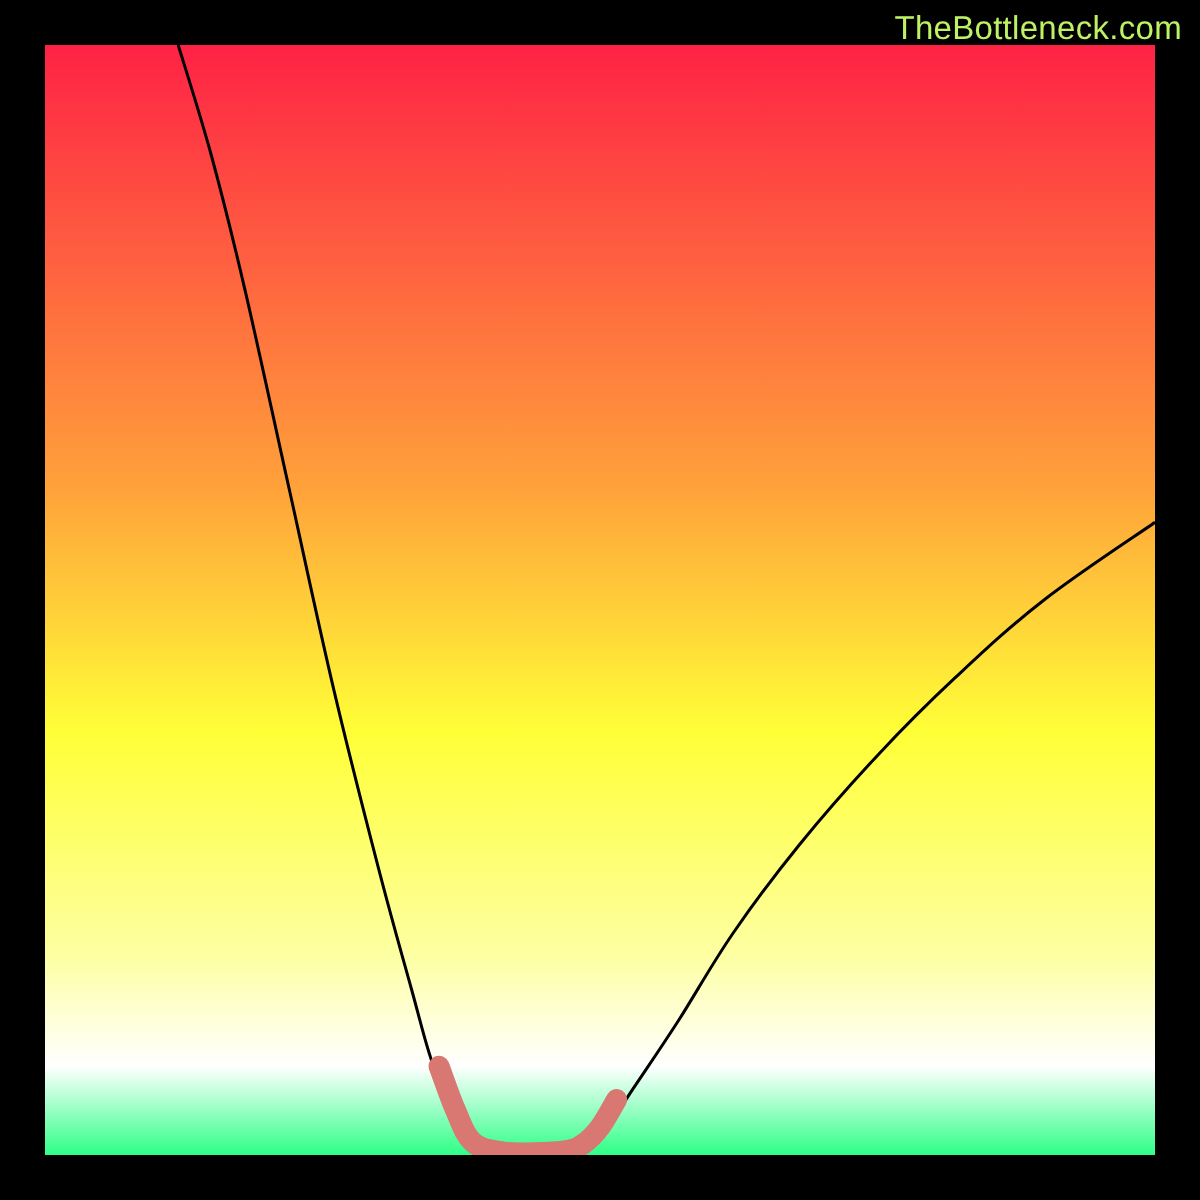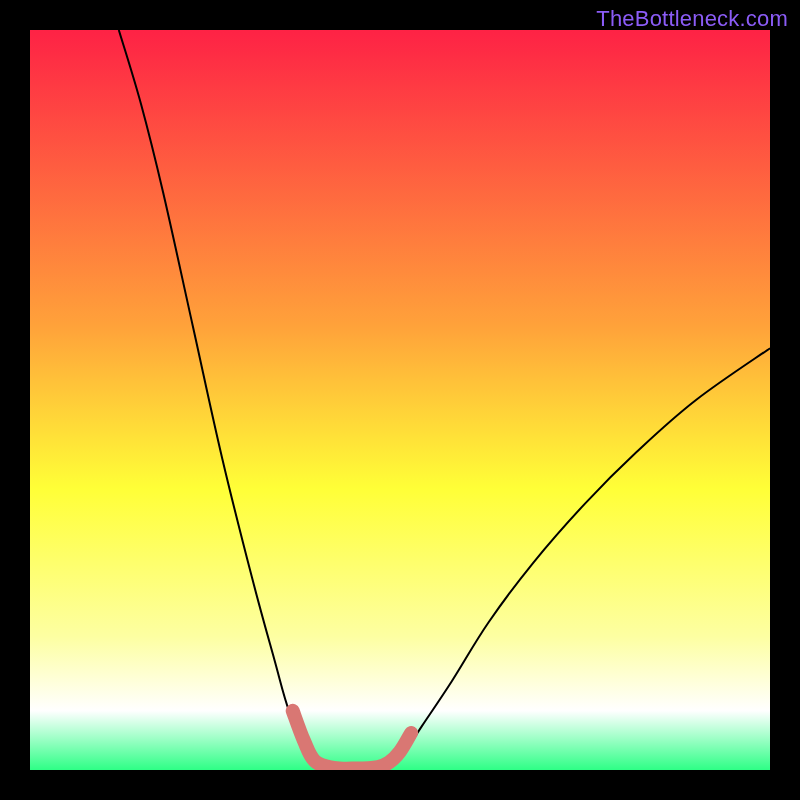--- a/index.html
+++ b/index.html
@@ -8,21 +8,21 @@
     width: 800px;
     height: 800px;
     background: #000;
     font-family: Arial, Helvetica, sans-serif;
     position: relative;
   }
   .watermark {
     position: absolute;
     top: 6px;
     right: 12px;
-    color: #8b5cf6;
+    color: #bef264;
     font-size: 22px;
     font-weight: 500;
     z-index: 10;
     letter-spacing: 0.2px;
   }
   .plot-area {
     position: absolute;
     top: 30px;
     left: 30px;
     width: 740px;

